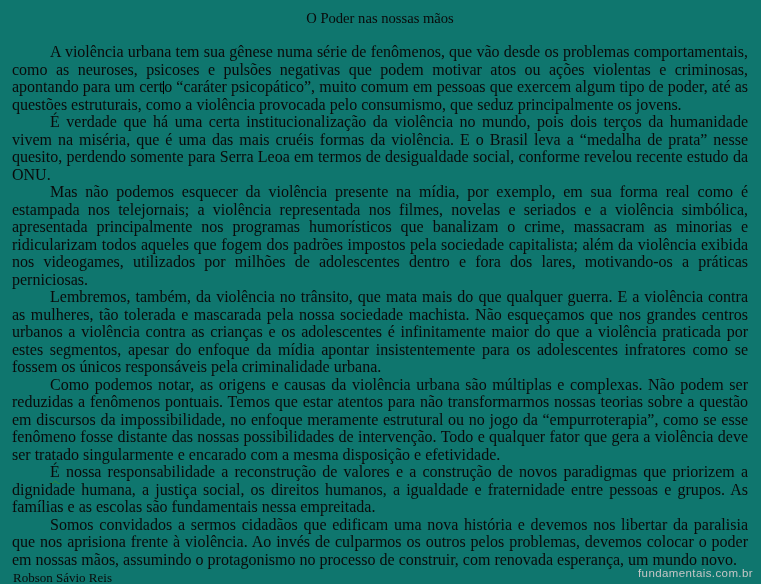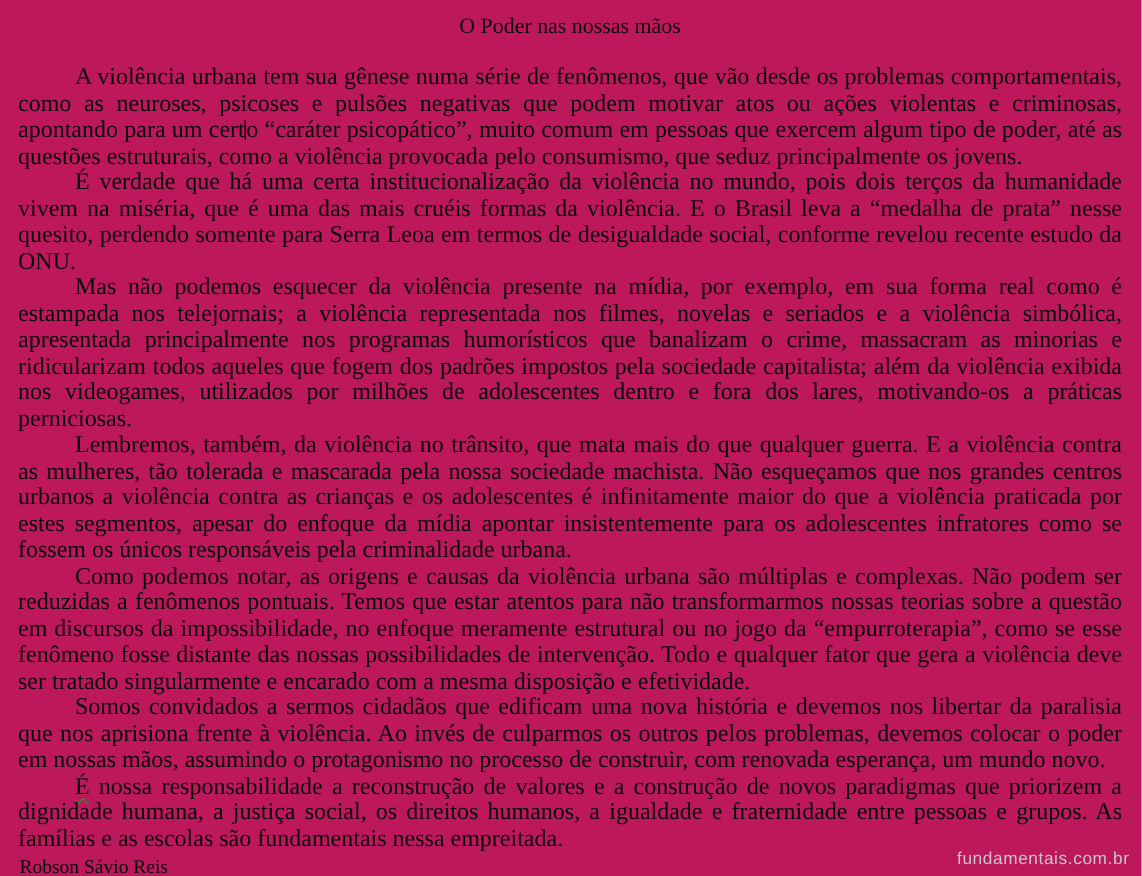--- a/index.html
+++ b/index.html
@@ -1,20 +1,20 @@
 <!DOCTYPE html>
 <html><head>
 <meta charset="utf-8">
 <style>
   html, body { margin: 0; padding: 0; background: #ffffff; }
   .page {
     position: relative;
     width: 761px;
     height: 584px;
-    background: #be185d;
+    background: #0f766e;
     font-family: "Liberation Serif", serif;
     color: #0a0a0a;
     overflow: hidden;
   }
   .doc {
     position: absolute;
     top: 9px;
     left: 12px;
     right: 13px;
   }
@@ -75,23 +75,23 @@
     <p class="body"><span>A violência urbana tem sua gênese numa série de fenômenos, que vão desde os problemas comportamentais, como as neuroses, psicoses e pulsões negativas que podem motivar atos ou ações violentas e criminosas, apontando para um cert</span><span class="caret"></span><span>o “caráter psicopático”, muito comum em pessoas que exercem algum tipo de poder, até as questões estruturais, como a violência provocada pelo consumismo, que seduz principalmente os jovens.</span></p>
 
     <p class="body">É verdade que há uma certa institucionalização da violência no mundo, pois dois terços da humanidade vivem na miséria, que é uma das mais cruéis formas da violência. E o Brasil leva a “medalha de prata” nesse quesito, perdendo somente para Serra Leoa em termos de desigualdade social, conforme revelou recente estudo da ONU.</p>
 
     <p class="body">Mas não podemos esquecer da violência presente na mídia, por exemplo, em sua forma real como é estampada nos telejornais; a violência representada nos filmes, novelas e seriados e a violência simbólica, apresentada principalmente nos programas humorísticos que banalizam o crime, massacram as minorias e ridicularizam todos aqueles que fogem dos padrões impostos pela sociedade capitalista; além da violência exibida nos videogames, utilizados por milhões de adolescentes dentro e fora dos lares, motivando-os a práticas perniciosas.</p>
 
     <p class="body">Lembremos, também, da violência no trânsito, que mata mais do que qualquer guerra. E a violência contra as mulheres, tão tolerada e mascarada pela nossa sociedade machista. Não esqueçamos que nos grandes centros urbanos a violência contra as crianças e os adolescentes é infinitamente maior do que a violência praticada por estes segmentos, apesar do enfoque da mídia apontar insistentemente para os adolescentes infratores como se fossem os únicos responsáveis pela criminalidade urbana.</p>
 
     <p class="body">Como podemos notar, as origens e causas da violência urbana são múltiplas e complexas. Não podem ser reduzidas a fenômenos pontuais. Temos que estar atentos para não transformarmos nossas teorias sobre a questão em discursos da impossibilidade, no enfoque meramente estrutural ou no jogo da “empurroterapia”, como se esse fenômeno fosse distante das nossas possibilidades de intervenção. Todo e qualquer fator que gera a violência deve ser tratado singularmente e encarado com a mesma disposição e efetividade.</p>
 
+    <p class="body"><span class="squiggle-green">É</span><span> nossa responsabilidade a reconstrução de valores e a construção de novos paradigmas que priorizem a dignidade humana, a justiça social, os direitos humanos, a igualdade e fraternidade entre pessoas e grupos. As famílias e as escolas são fundamentais nessa empreitada.</span></p>
+
     <p class="body">Somos convidados a sermos cidadãos que edificam uma nova história e devemos nos libertar da paralisia que nos aprisiona frente à violência. Ao invés de culparmos os outros pelos problemas, devemos colocar o poder em nossas mãos, assumindo o protagonismo no processo de construir, com renovada esperança, um mundo novo.</p>
-
-    <p class="body"><span class="squiggle-green">É</span><span> nossa responsabilidade a reconstrução de valores e a construção de novos paradigmas que priorizem a dignidade humana, a justiça social, os direitos humanos, a igualdade e fraternidade entre pessoas e grupos. As famílias e as escolas são fundamentais nessa empreitada.</span></p>
 
     <p class="sig">Robson Sávio Reis</p>
 
 
   </div>
 
   <div class="watermark">fundamentais.com.br</div>
 </div>
 
 </body></html>

